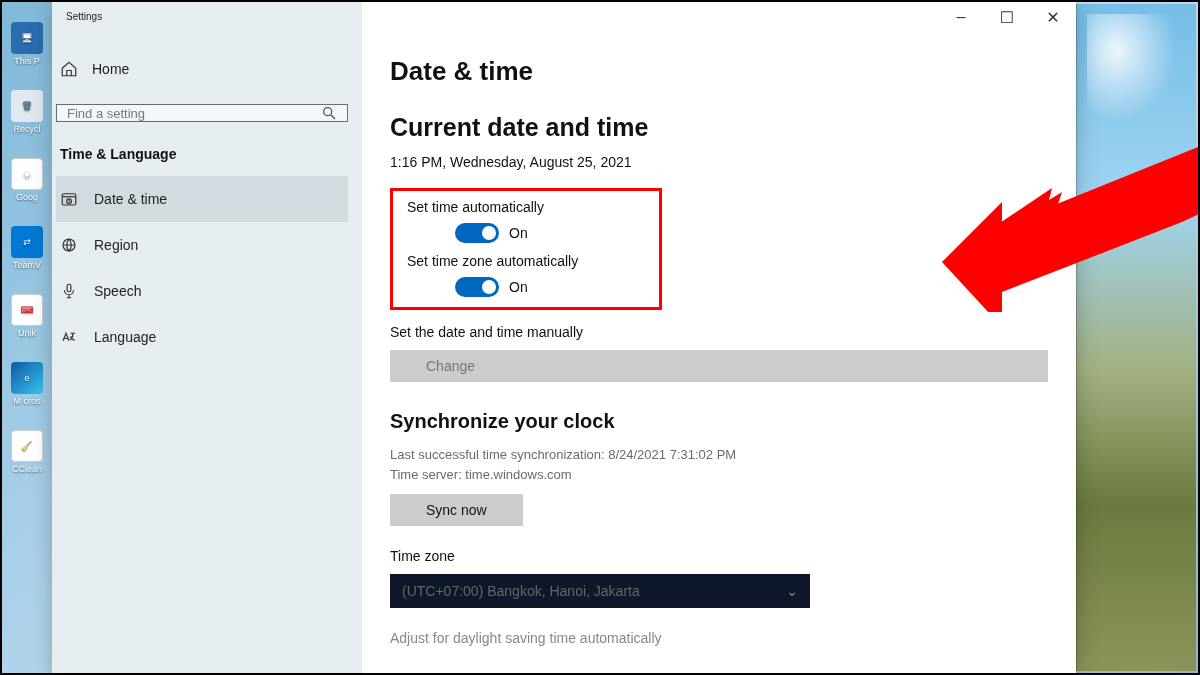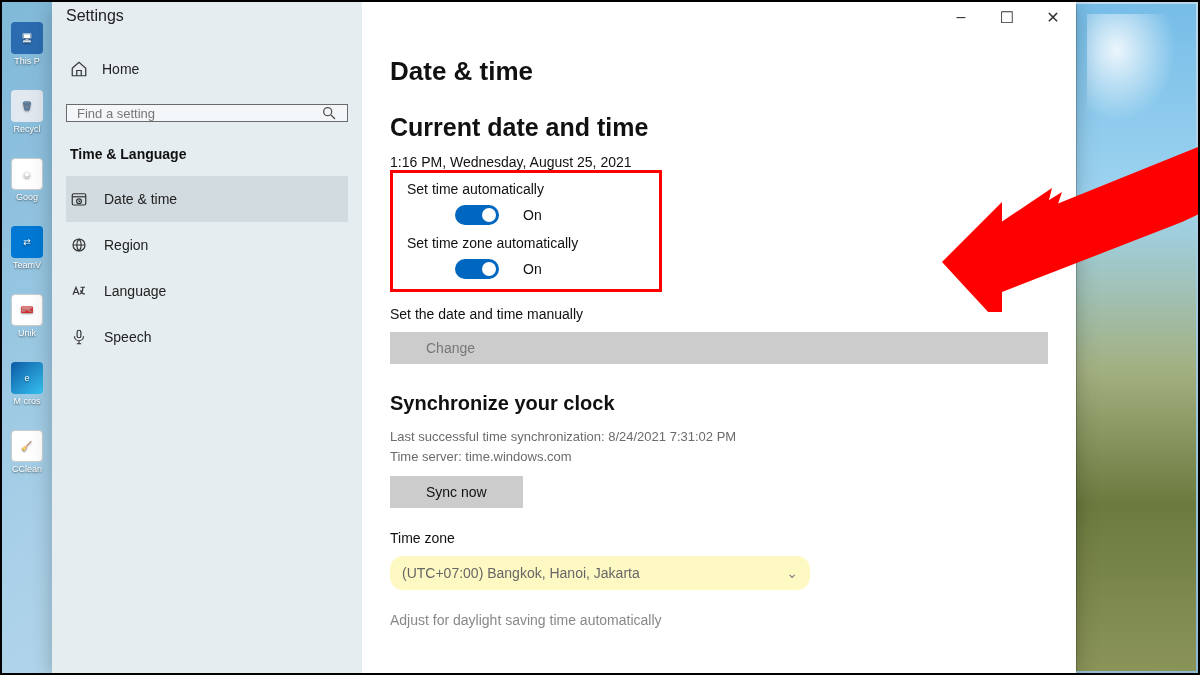--- a/index.html
+++ b/index.html
@@ -20,58 +20,58 @@
 
   
   .scenic { position: absolute; right: 2px; top: 2px; bottom: 2px; width: 120px; background: linear-gradient(to bottom, #76bde8 0%, #9fd4f0 30%, #a2b080 55%, #6b7a3e 75%, #8a9458 100%); border-left: 1px solid rgba(0,0,0,.2); }
   .scenic::before { content: ""; position: absolute; top: 10px; left: 10px; right: 10px; height: 120px; background: radial-gradient(ellipse at 30% 30%, rgba(255,255,255,.85), rgba(255,255,255,0) 60%); }
 
   
   .window { position: absolute; left: 50px; top: 0; width: 1024px; height: 671px; background: #ffffff; display: flex; box-shadow: 0 4px 20px rgba(0,0,0,.25); }
 
   
   .sidebar { width: 310px; height: 100%; background: #e6edf0; display: flex; flex-direction: column; padding: 0; }
-  .window-header { height: 28px; display: flex; align-items: center; padding: 0 14px; font-size: 16px; color: #222; }
-  .nav { padding: 18px 14px 0 14px; display: flex; flex-direction: column; }
+  .window-header { height: 28px; display: flex; align-items: center; padding: 0 14px; font-size: 10px; color: #222; }
+  .nav { padding: 18px 14px 0 4px; display: flex; flex-direction: column; }
   .nav-home { display: flex; align-items: center; gap: 14px; padding: 12px 4px; font-size: 14px; color: #222; cursor: pointer; }
   .nav-home .home-ic { width: 18px; height: 18px; }
   .search-box { margin: 14px 0 18px; height: 18px; border: 1px solid #6b6b6b; background: #f4f7f9; display: flex; align-items: center; padding: 0 10px; font-size: 13px; color: #666; position: relative; }
   .search-box .placeholder { flex: 1; color: #777; }
   .search-box .sicon { width: 16px; height: 16px; }
   .category { padding: 6px 4px 14px; font-size: 14px; font-weight: 600; color: #111; }
   .nav-items { display: flex; flex-direction: column; }
   .nav-item { display: flex; align-items: center; gap: 16px; padding: 14px 4px; font-size: 14px; color: #222; cursor: pointer; background: transparent; }
   .nav-item.active { background: #d2dbe0; }
   .nav-item .nicon { width: 18px; height: 18px; display: flex; align-items: center; justify-content: center; color:#333; }
 
   
   .content { flex: 1; height: 100%; background: #fff; position: relative; padding: 0 28px; display: flex; flex-direction: column; }
   .winctrls { position: absolute; right: 0; top: 0; height: 30px; display: flex; }
   .winctrl { width: 46px; height: 30px; display: flex; align-items: center; justify-content: center; color: #333; cursor: pointer; }
 
   .page-title { font-size: 26px; font-weight: 600; color: #111; margin-top: 54px; margin-bottom: 20px; }
   .section-h { font-size: 25px; font-weight: 600; color: #111; margin-top: 6px; margin-bottom: 12px; }
-  .datetime { font-size: 14px; color: #111; }
+  .datetime { font-size: 14px; color: #111; margin-bottom: 18px; }
 
   .highlight-box { border: 3px solid #ff0000; padding: 8px 14px 10px; width: 272px; margin-bottom: 14px; }
   .setting-label { font-size: 14px; color: #111; margin-bottom: 8px; }
-  .toggle-row { display: flex; align-items: center; gap: 24px; margin-bottom: 10px; padding-left: 48px; }
+  .toggle-row { display: flex; align-items: center; gap: 10px; margin-bottom: 10px; padding-left: 48px; }
   .toggle { width: 44px; height: 20px; border-radius: 10px; background: #0067c0; position: relative; cursor: pointer; }
   .toggle .knob { position: absolute; right: 3px; top: 3px; width: 14px; height: 14px; background: #fff; border-radius: 50%; }
   .toggle-state { font-size: 14px; color: #111; }
 
   .manual-label { font-size: 14px; color: #111; margin-bottom: 10px; }
   .btn { height: 32px; padding: 0 36px; background: #ccc; color: #777; border: none; font-size: 14px; cursor: not-allowed; display: inline-flex; align-items: center; }
   .btn.enabled { background: #ccc; color: #111; cursor: pointer; }
 
   .sync-block { margin-top: 22px; }
   .small-gray { font-size: 13px; color: #6b6b6b; line-height: 1.5; }
 
   .tz-block { margin-top: 22px; }
-  .select-box { margin-top: 10px; width: 420px; height: 34px; background: #fef9c3; color: #666; padding: 0 12px; display: flex; align-items: center; justify-content: space-between; font-size: 14px; cursor: pointer; border-radius: 13px; }
+  .select-box { margin-top: 10px; width: 420px; height: 34px; background: #0f172a; color: #666; padding: 0 12px; display: flex; align-items: center; justify-content: space-between; font-size: 14px; cursor: pointer; }
   .select-box .chev { color: #888; }
 
   .dst-label { margin-top: 22px; font-size: 14px; color: #888; }
 
   
   .arrow-annot { position: absolute; left: 580px; top: 90px; width: 360px; height: 220px; pointer-events: none; }
 </style>
 </head>
 <body>
 
@@ -132,34 +132,34 @@
             <svg viewBox="0 0 24 24" width="18" height="18" fill="none" stroke="#333" stroke-width="1.6">
                 <circle cx="12" cy="12" r="8"></circle>
                 <path d="M4 12 H20 M12 4 C8 8 8 16 12 20 M12 4 C16 8 16 16 12 20"></path>
               </svg>
           </span>
           <span>Region</span>
         </div>
         <div class="nav-item">
           <span class="nicon">
             <svg viewBox="0 0 24 24" width="18" height="18" fill="none" stroke="#333" stroke-width="1.6">
+                <rect x="9.5" y="3" width="5" height="10" rx="2.5"></rect>
+                <path d="M6 11 a6 6 0 0 0 12 0 M12 17 V21 M9 21 H15"></path>
+              </svg>
+          </span>
+          <span>Speech</span>
+        </div>
+        <div class="nav-item">
+          <span class="nicon">
+            <svg viewBox="0 0 24 24" width="18" height="18" fill="none" stroke="#333" stroke-width="1.6">
                 <path d="M4 17 L8 7 L12 17 M5.5 14 H10.5"></path>
                 <path d="M14 7 H20 M17 7 V9 C17 13 15 15 13 16 M14 11 C15 14 18 16 20 16"></path>
               </svg>
           </span>
           <span>Language</span>
-        </div>
-        <div class="nav-item">
-          <span class="nicon">
-            <svg viewBox="0 0 24 24" width="18" height="18" fill="none" stroke="#333" stroke-width="1.6">
-                <rect x="9.5" y="3" width="5" height="10" rx="2.5"></rect>
-                <path d="M6 11 a6 6 0 0 0 12 0 M12 17 V21 M9 21 H15"></path>
-              </svg>
-          </span>
-          <span>Speech</span>
         </div>
       </div>
     </div>
   </div>
 
   <div class="content">
     <div class="winctrls">
       <div class="winctrl">
           <span>–</span>
         </div>

